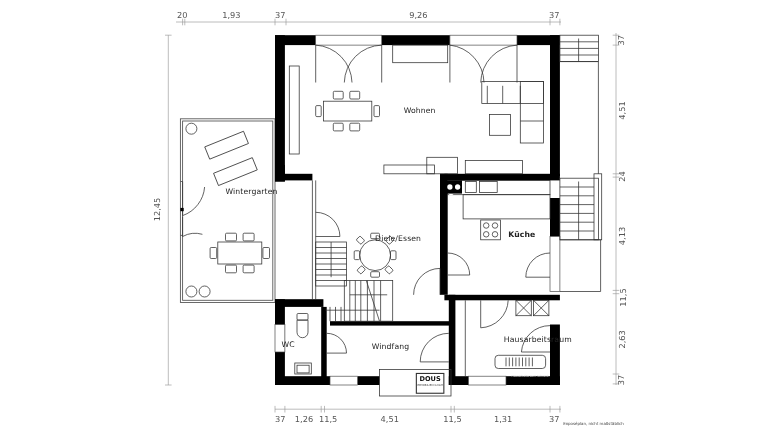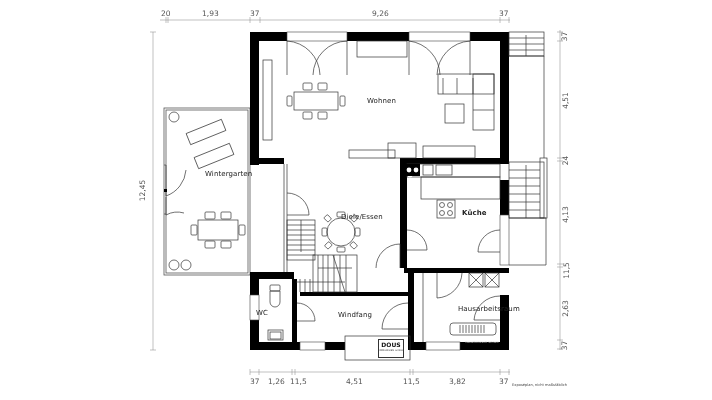--- a/index.html
+++ b/index.html
@@ -245,21 +245,21 @@
 <div class="dim" style="left:202px;top:9px;">1,93</div>
 <div class="dim" style="left:250px;top:9px;">37</div>
 <div class="dim" style="left:372px;top:9px;">9,26</div>
 <div class="dim" style="left:499px;top:9px;">37</div>
 
 <div class="dim" style="left:250px;top:377px;">37</div>
 <div class="dim" style="left:268px;top:377px;">1,26</div>
 <div class="dim" style="left:290px;top:377px;">11,5</div>
 <div class="dim" style="left:346px;top:377px;">4,51</div>
 <div class="dim" style="left:403px;top:377px;">11,5</div>
-<div class="dim" style="left:449px;top:377px;">3,82</div>
+<div class="dim" style="left:449px;top:377px;">1,31</div>
 <div class="dim" style="left:499px;top:377px;">37</div>
 
 <div class="dimv" style="left:132px;top:186px;">12,45</div>
 
 <div class="dimv" style="left:560px;top:32px;">37</div>
 <div class="dimv" style="left:557px;top:96px;">4,51</div>
 <div class="dimv" style="left:561px;top:156px;">24</div>
 <div class="dimv" style="left:557px;top:210px;">4,13</div>
 <div class="dimv" style="left:558px;top:266px;">11,5</div>
 <div class="dimv" style="left:557px;top:304px;">2,63</div>

